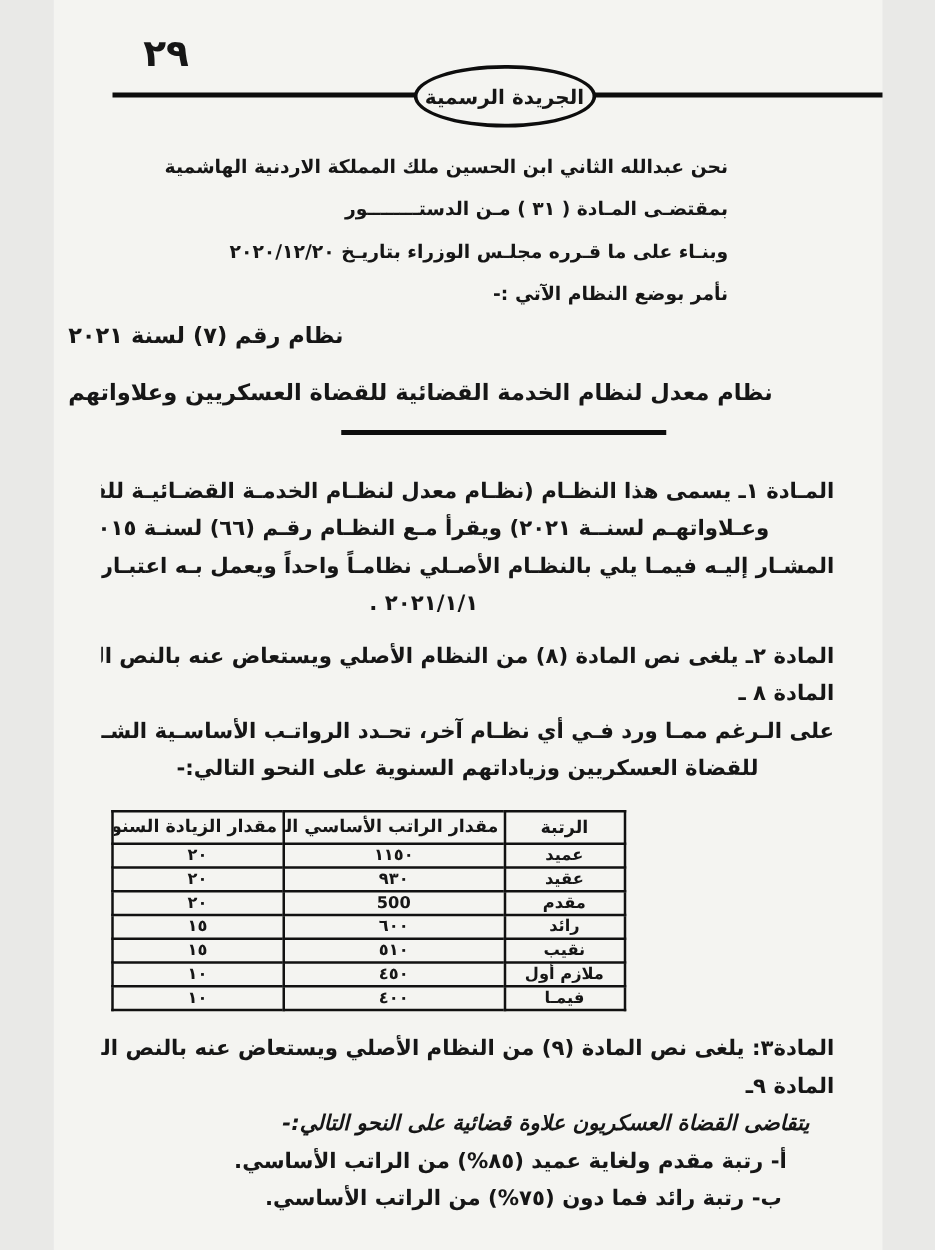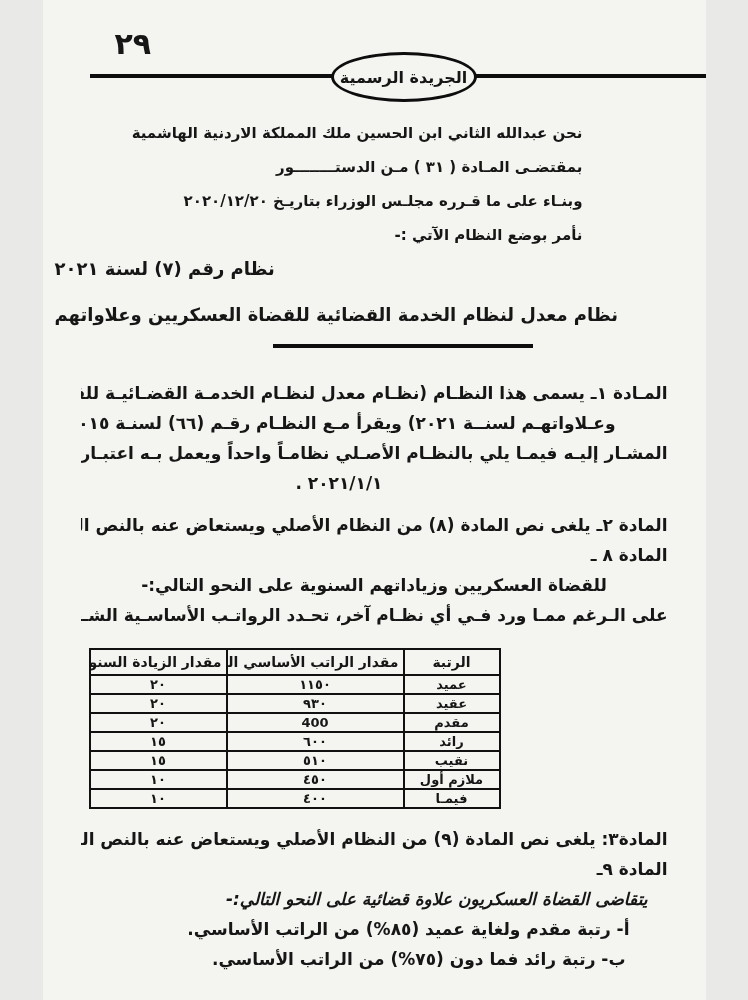--- a/index.html
+++ b/index.html
@@ -103,22 +103,22 @@
   <div class="article article-1">
     <div class="line">المـادة ١ـ يسمى هذا النظـام (نظـام معدل لنظـام الخدمـة القضـائيـة للقضـاة العسكريـين</div>
     <div class="line a1-l2">وعـلاواتهـم لسنــة ٢٠٢١) ويقرأ مـع النظـام رقـم (٦٦) لسنـة ٢٠١٥</div>
     <div class="line">المشـار إليـه  فيمـا يلي بالنظـام الأصـلي نظامـاً واحداً ويعمل بـه اعتبـاراً من</div>
     <div class="line a1-l4">٢٠٢١/١/١ .</div>
   </div>
 
   <div class="article article-2">
     <div class="line">المادة ٢ـ يلغى نص المادة (٨) من النظام الأصلي ويستعاض عنه بالنص التالي:-</div>
     <div class="line"><span class="underlined">المادة ٨ ـ</span></div>
+    <div class="line">على الـرغم ممـا ورد فـي أي نظـام آخر، تحـدد الرواتـب الأساسـية الشـهرية</div>
     <div class="line a2-l4">للقضاة العسكريين وزياداتهم السنوية على النحو التالي:-</div>
-    <div class="line">على الـرغم ممـا ورد فـي أي نظـام آخر، تحـدد الرواتـب الأساسـية الشـهرية</div>
   </div>
 
   <table class="salary-table">
     <colgroup>
       <col class="col-rank">
       <col class="col-salary">
       <col class="col-increase">
     </colgroup>
     <thead>
       <tr>
@@ -133,21 +133,21 @@
         <td>١١٥٠</td>
         <td>٢٠</td>
       </tr>
       <tr>
         <td>عقيد</td>
         <td>٩٣٠</td>
         <td>٢٠</td>
       </tr>
       <tr>
         <td>مقدم</td>
-        <td>400</td>
+        <td>500</td>
         <td>٢٠</td>
       </tr>
       <tr>
         <td>رائد</td>
         <td>٦٠٠</td>
         <td>١٥</td>
       </tr>
       <tr>
         <td>نقيب</td>
         <td>٥١٠</td>

